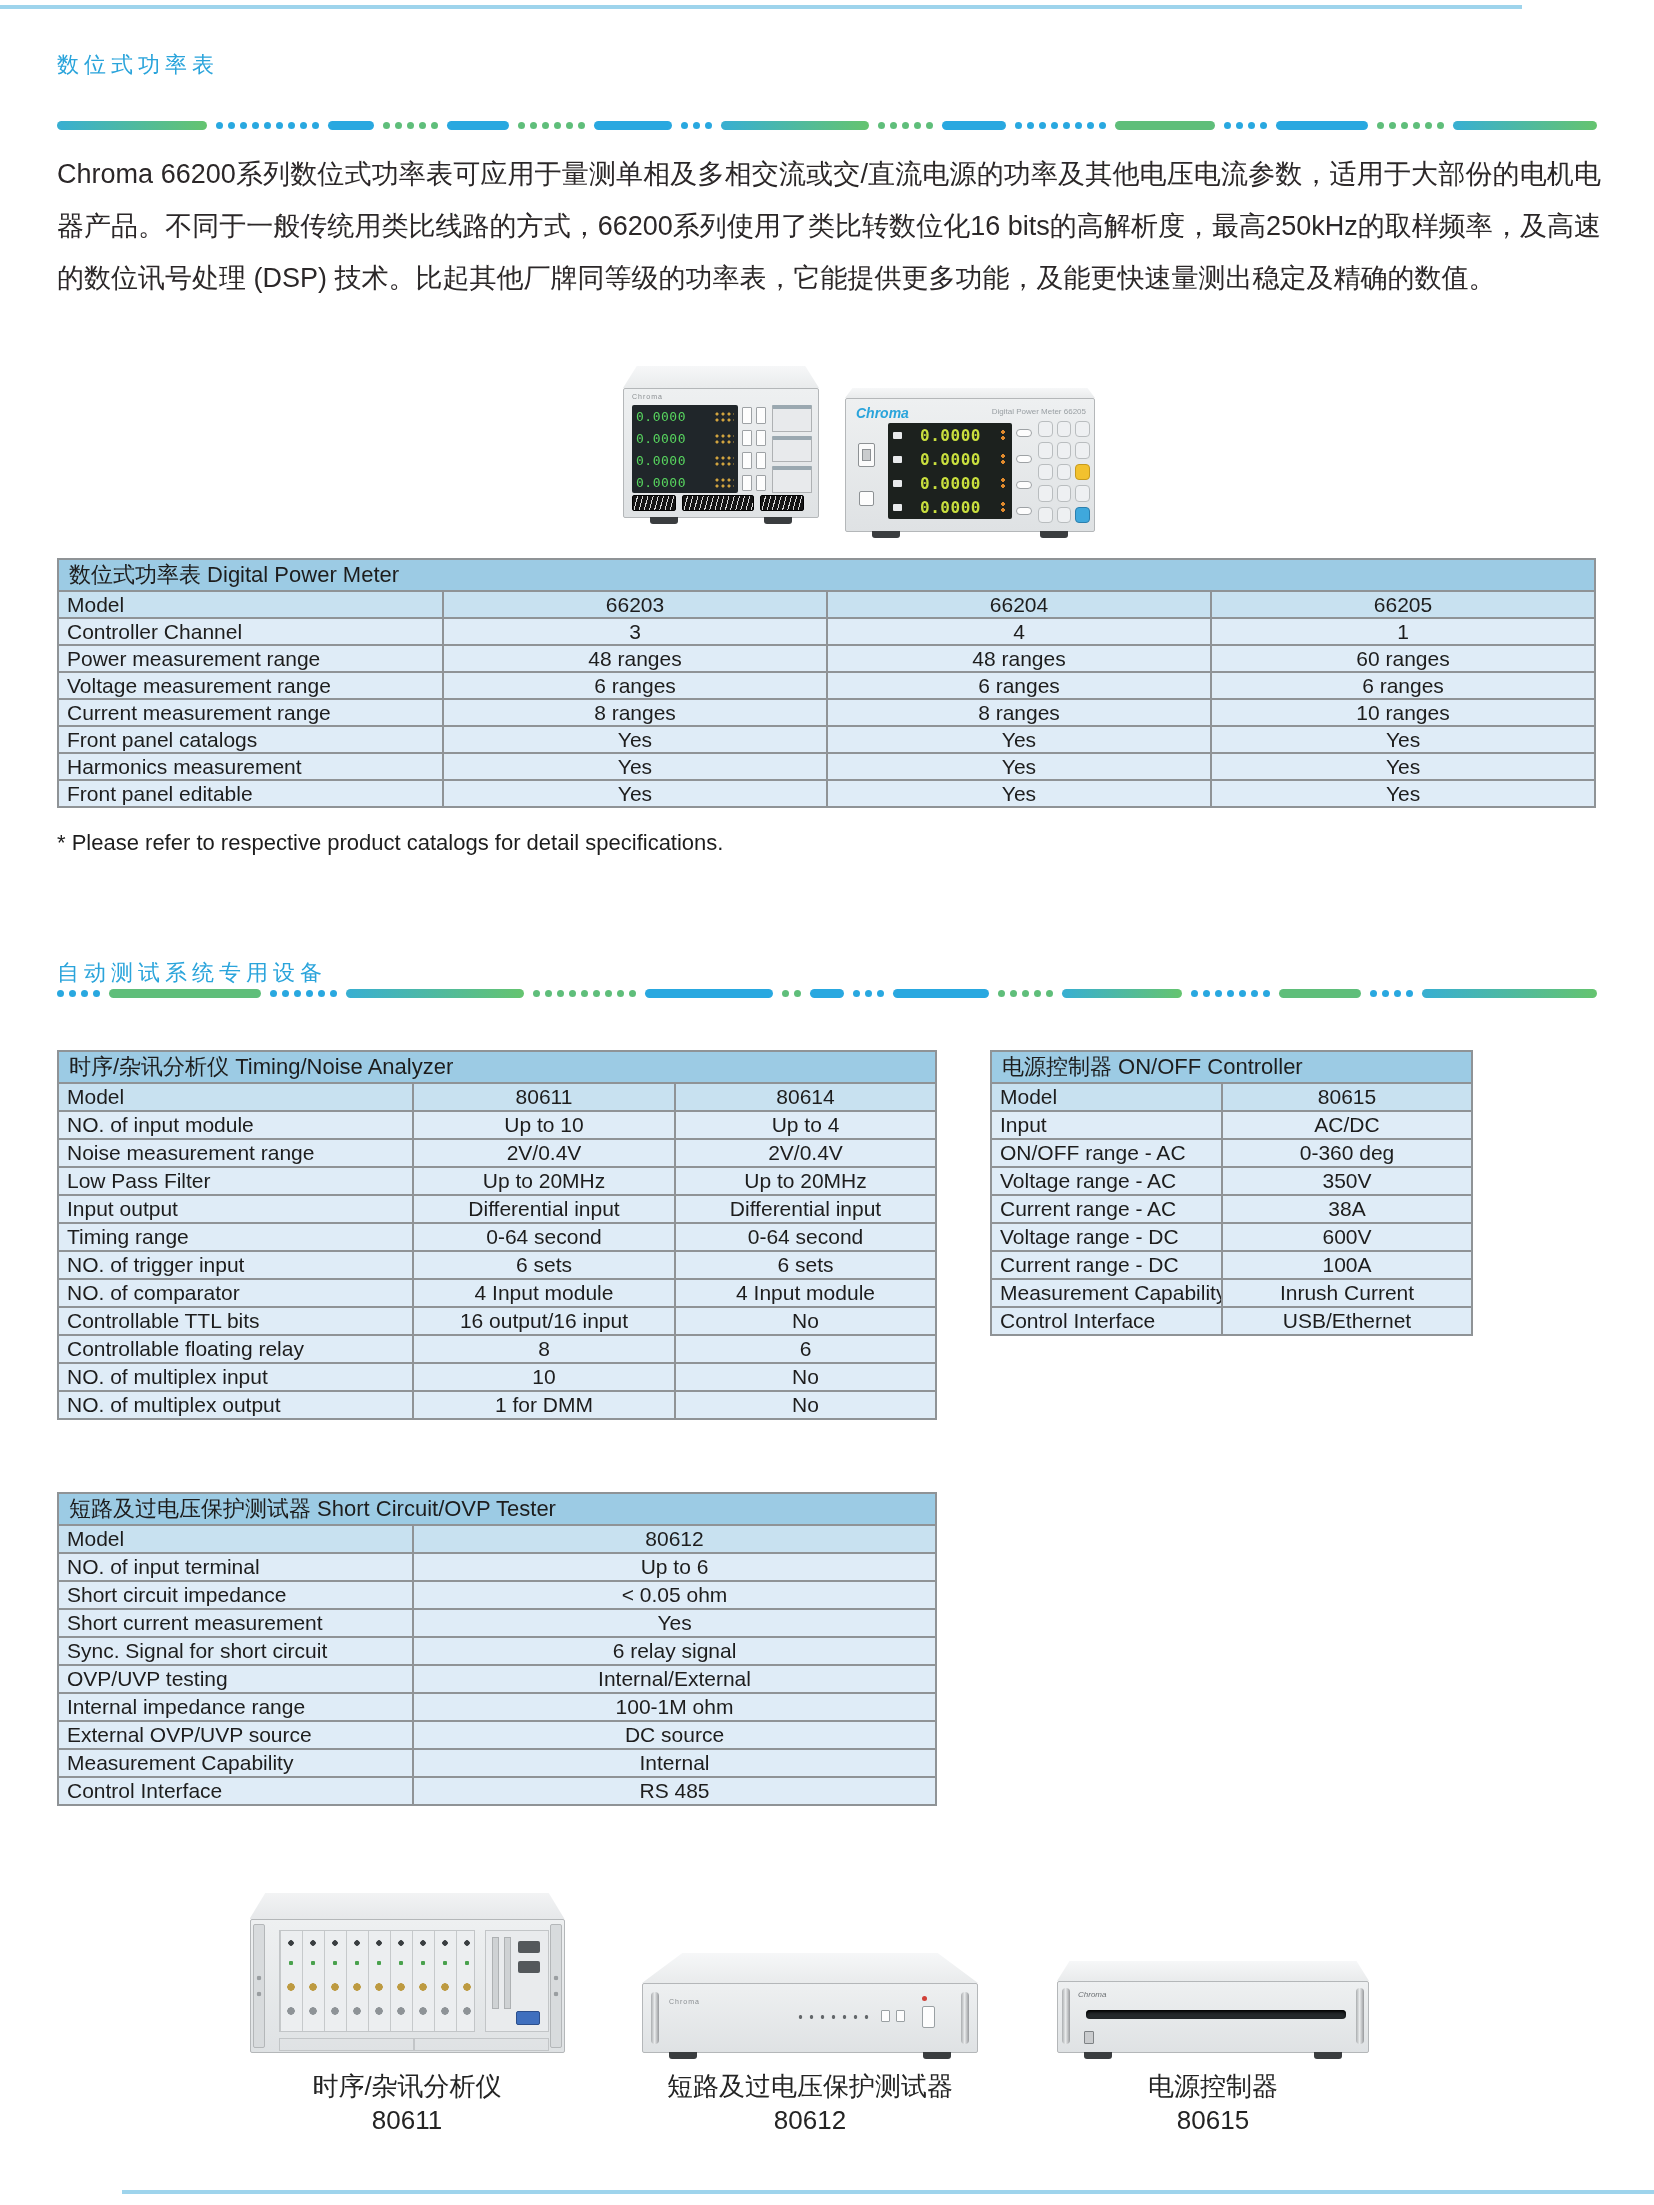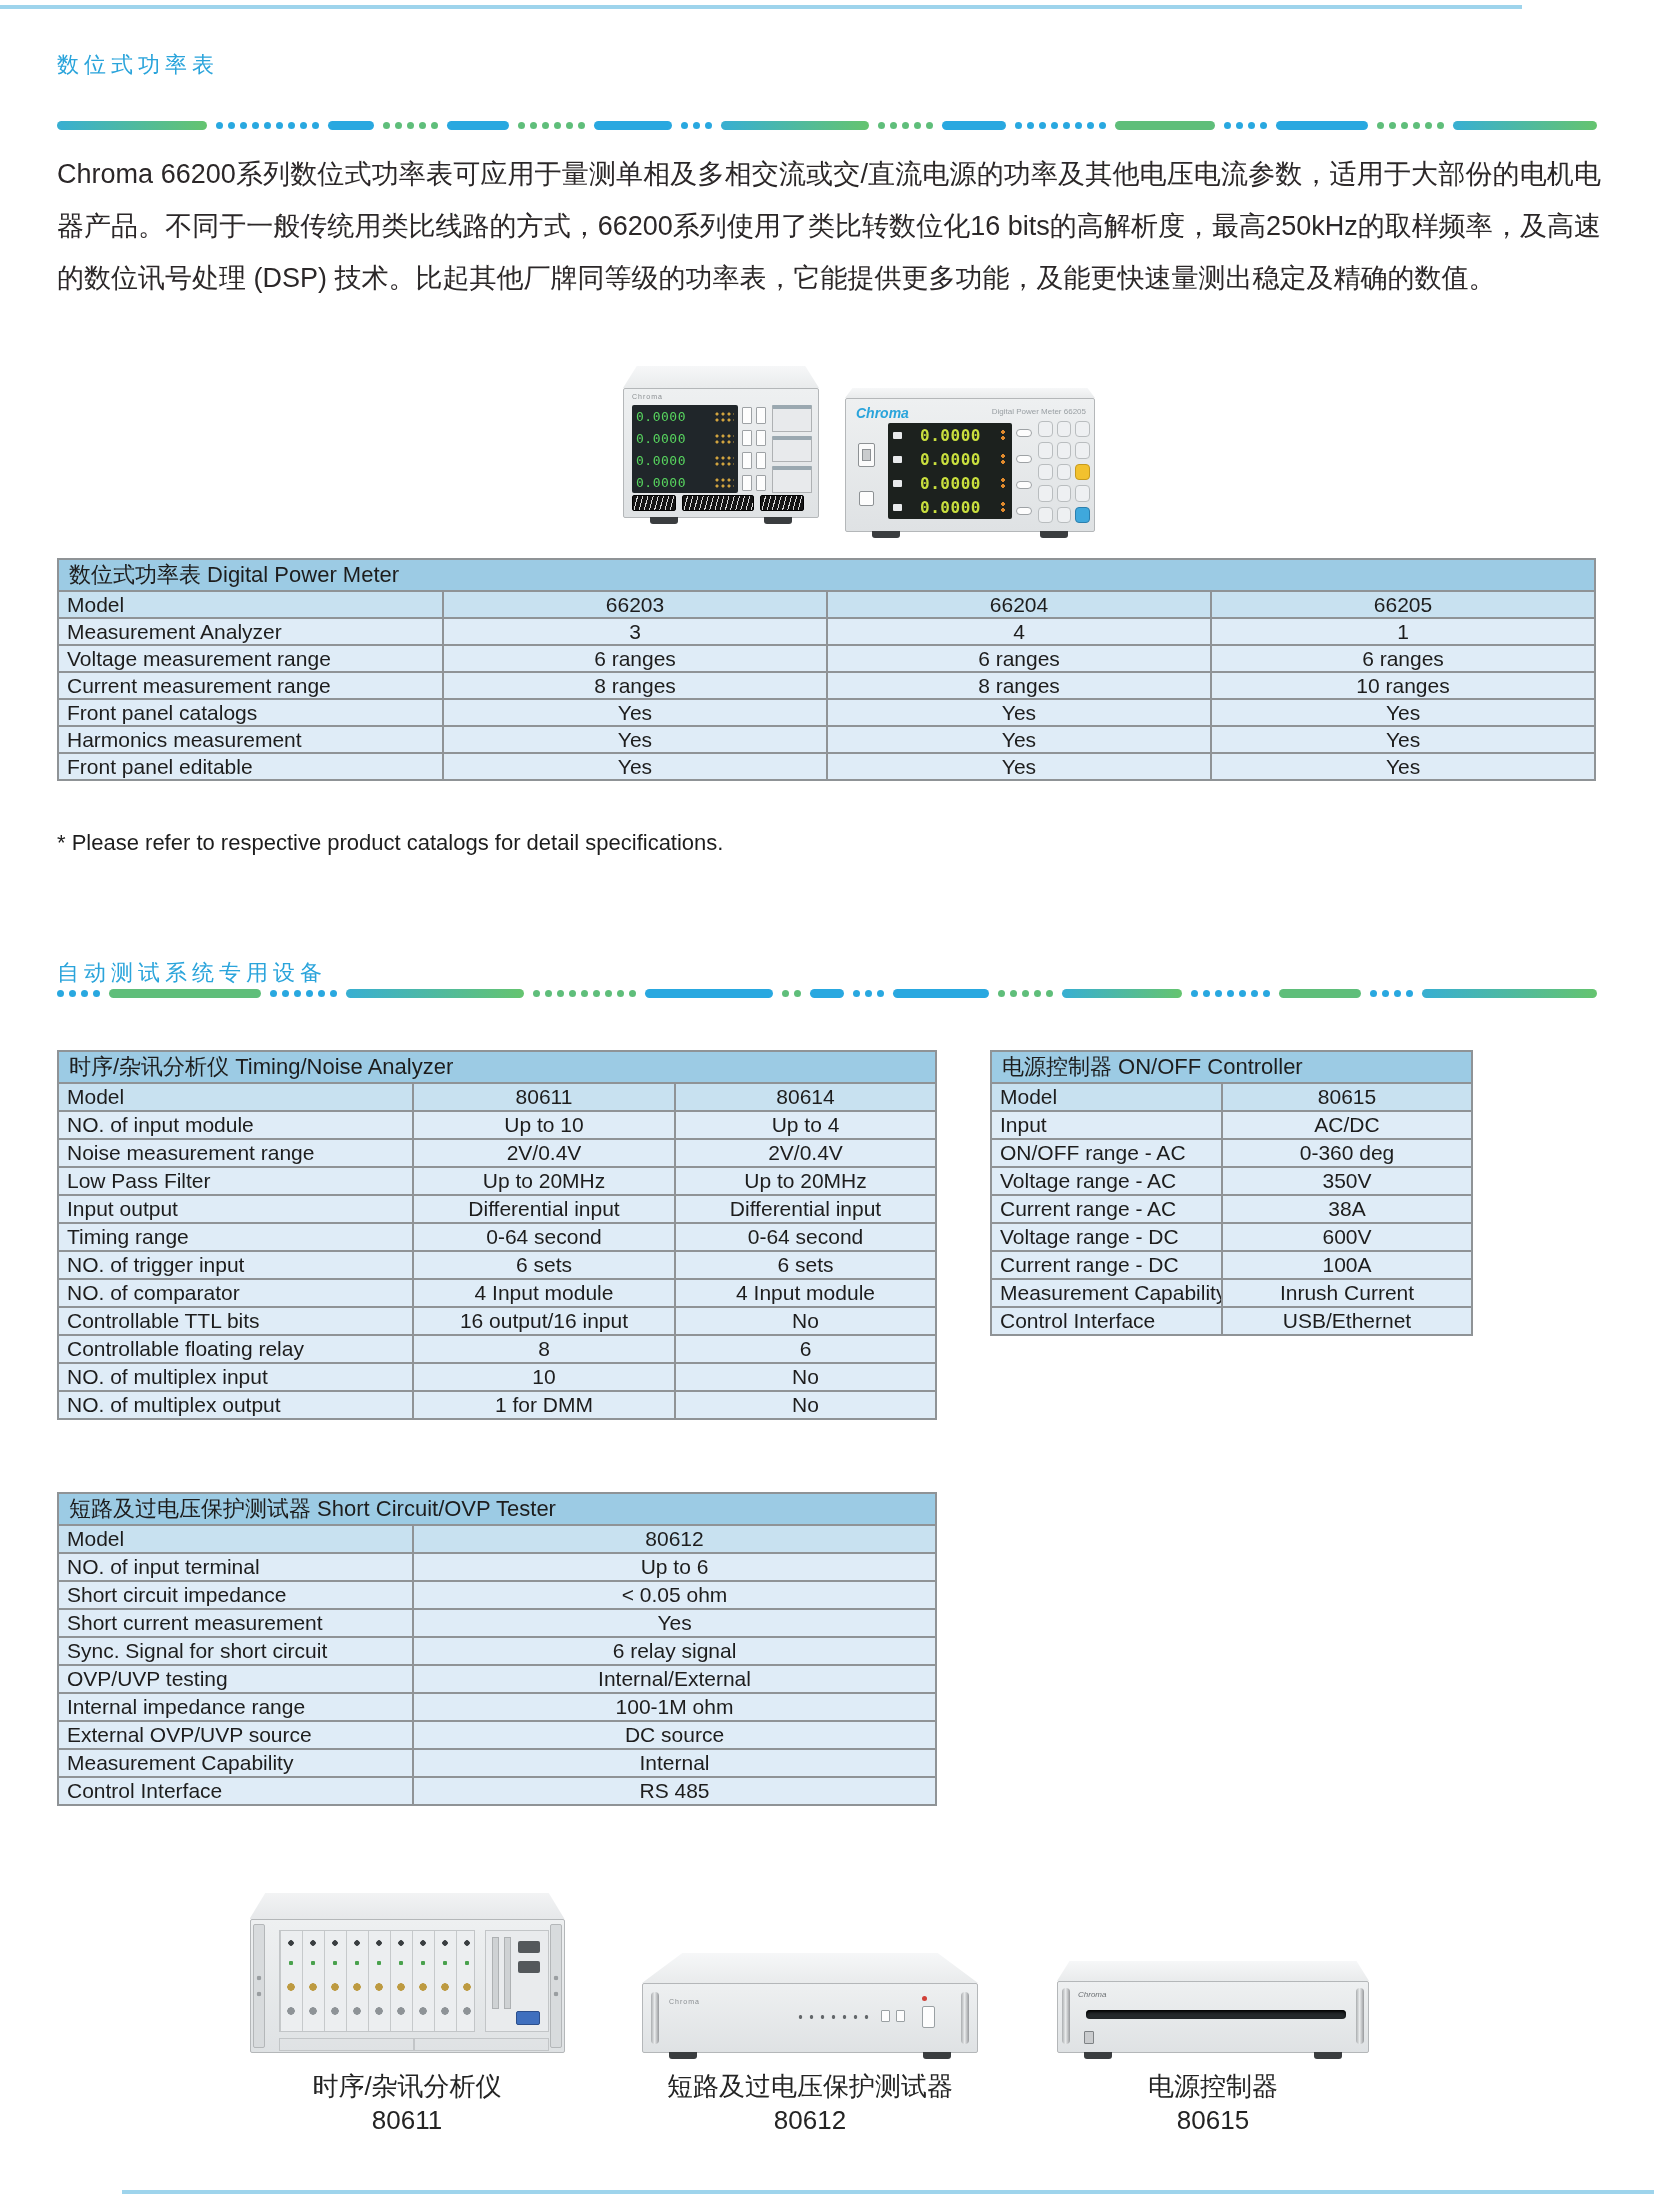--- a/index.html
+++ b/index.html
@@ -344,24 +344,30 @@
         <tr>
           <td class="hd" colspan="4">数位式功率表 Digital Power Meter</td>
         </tr>
     <tr class="model">
           <td class="lab">Model</td>
           <td class="val">66203</td>
           <td class="val">66204</td>
           <td class="val">66205</td>
         </tr>
     <tr>
-          <td class="lab">Measurement Analyzer</td>
+          <td class="lab">Controller Channel</td>
           <td class="val">3</td>
           <td class="val">4</td>
           <td class="val">1</td>
+        </tr>
+    <tr>
+          <td class="lab">Power measurement range</td>
+          <td class="val">48 ranges</td>
+          <td class="val">48 ranges</td>
+          <td class="val">60 ranges</td>
         </tr>
     <tr>
           <td class="lab">Voltage measurement range</td>
           <td class="val">6 ranges</td>
           <td class="val">6 ranges</td>
           <td class="val">6 ranges</td>
         </tr>
     <tr>
           <td class="lab">Current measurement range</td>
           <td class="val">8 ranges</td>

